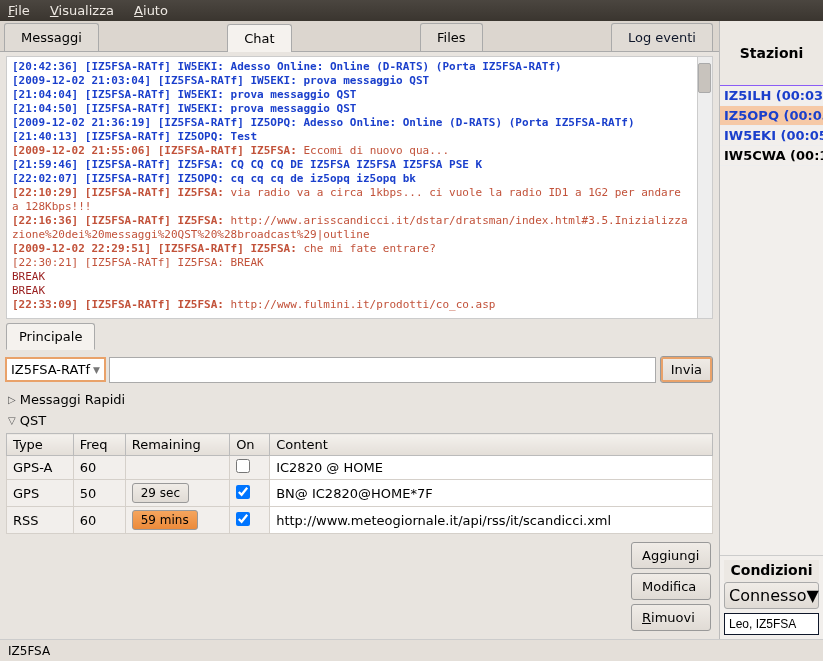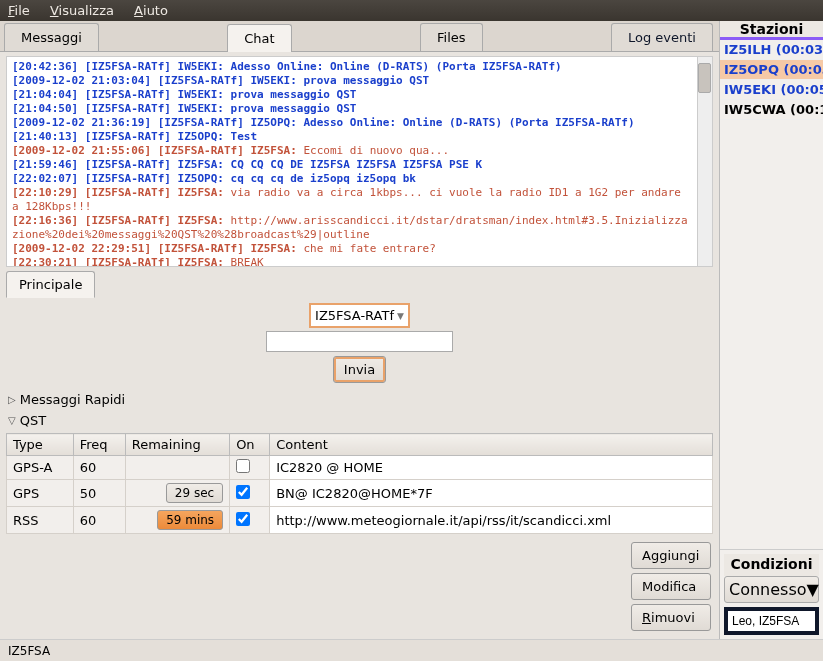--- a/index.html
+++ b/index.html
@@ -67,21 +67,21 @@
 .subtabs { padding: 2px 6px 0 6px; }
 .subtab {
   display: inline-block;
   border: 1px solid #aaa;
   border-bottom: 1px solid #f5f2ee;
   padding: 5px 12px;
   border-radius: 3px 3px 0 0;
   background: #f5f2ee;
   font-size: 13px;
 }
-.send-row { display: flex; gap: 4px; padding: 6px 6px; align-items: center; flex-direction: column; }
+.send-row { display: flex; gap: 4px; padding: 6px 6px; align-items: center; }
 .combo {
   border: 1px solid #a99; background: #fff; padding: 3px 4px;
   display: flex; align-items: center; gap: 3px; font-size: 13px;
   outline: 2px solid #e9a26a; outline-offset: -1px;
 }
 .combo .arrow { color: #777; font-size: 9px; }
 .send-input { flex: 1; border: 1px solid #aaa; background: #fff; height: 26px; padding: 2px 4px; }
 .btn {
   background: linear-gradient(#f0ece7,#e0dbd5);
   border: 1px solid #999;
@@ -94,44 +94,44 @@
 .btn.hl { box-shadow: 0 0 0 2px #e9a26a inset; }
 .expander-row { padding: 3px 8px; font-size: 13px; display: flex; align-items: center; gap: 4px; }
 .tri { font-size: 10px; color: #555; }
 .qst-table { border-collapse: collapse; margin: 2px 6px 4px 6px; width: calc(100% - 12px); font-size: 13px; }
 .qst-table th {
   background: linear-gradient(#f4f1ed,#e3ded8);
   border: 1px solid #bbb; padding: 3px 6px; text-align: left; font-weight: normal;
 }
 .qst-table td { border: 1px solid #d5d0ca; padding: 3px 6px; background: #f2efec; }
 .qst-table td.white { background: #fff; }
-.rem-cell { text-align: right; }
+.rem-cell { text-align: left; }
 .rem-btn { display:inline-block; background: linear-gradient(#f0ece7,#e0dbd5); border: 1px solid #999; border-radius: 3px; padding: 2px 8px; font-size: 12px; }
 .rem-btn.orange { background: linear-gradient(#f5a55e,#ec8a3a); }
 .chk { width: 14px; height: 14px; }
 .qst-buttons { display: flex; flex-direction: column; gap: 4px; align-items: flex-end; padding: 4px 8px 8px 0; }
 .right-head {
   text-align: center; font-weight: bold; font-size: 14px;
-  border-bottom: 3px solid #8b5cf6; padding: 0 2px; background: #ece8e3;
+  border-bottom: 1px solid #8b5cf6; padding: 24px 2px; background: #ece8e3;
 }
 .station-list { flex: 1; overflow: hidden; }
 .station {
   padding: 2px 4px; font-size: 13px; white-space: nowrap;
   color: #1a3fcc; font-weight: bold; border-bottom: 1px solid #eee;
 }
 .station.sel { background: #f6c9a6; }
 .station.blk { color: #000; }
 .cond-block { border-top: 1px solid #ccc; padding: 4px; }
 .cond-combo {
   width: 95px; border: 1px solid #aaa; background: linear-gradient(#f0ece7,#e0dbd5);
   padding: 3px 4px; display: flex; justify-content: space-between; align-items: center;
   border-radius: 3px; font-size: 16px;
 }
 .status-input {
-  width: 95px; border: 4px solid #0f172a; background: #fff; padding: 3px 4px;
+  width: 95px; border: 1px solid #0f172a; background: #fff; padding: 3px 4px;
   margin-top: 4px; font-size: 12px;
 }
 .footer { background: #e4dfd9; border-top: 1px solid #ccc; padding: 4px 8px; font-size: 12px; height: 22px; }
 </style>
 </head>
 <body>
 
 <div class="menubar">
   <span><u>F</u>ile</span>
   <span><u>V</u>isualizza</span>
@@ -156,21 +156,21 @@
         <div class="l"><span class="blue">[21:04:04] [IZ5FSA-RATf] IW5EKI:</span><span class="blue"> prova messaggio QST</span></div>
         <div class="l"><span class="blue">[21:04:50] [IZ5FSA-RATf] IW5EKI:</span><span class="blue"> prova messaggio QST</span></div>
         <div class="l"><span class="blue">[2009-12-02 21:36:19] [IZ5FSA-RATf] IZ5OPQ:</span><span class="blue"> Adesso Online: Online (D-RATS) (Porta IZ5FSA-RATf)</span></div>
         <div class="l"><span class="blue">[21:40:13] [IZ5FSA-RATf] IZ5OPQ:</span><span class="blue"> Test</span></div>
         <div class="l"><span class="brn" style="font-weight: bold;">[2009-12-02 21:55:06] [IZ5FSA-RATf] IZ5FSA:</span><span class="brn"> Eccomi di nuovo qua...</span></div>
         <div class="l"><span class="blue">[21:59:46] [IZ5FSA-RATf] IZ5FSA:</span><span class="blue"> CQ CQ CQ DE IZ5FSA IZ5FSA IZ5FSA PSE K</span></div>
         <div class="l"><span class="blue">[22:02:07] [IZ5FSA-RATf] IZ5OPQ:</span><span class="blue"> cq cq cq de iz5opq iz5opq bk</span></div>
         <div class="l"><span class="brn" style="font-weight: bold;">[22:10:29] [IZ5FSA-RATf] IZ5FSA:</span><span class="brn"> via radio va a circa 1kbps... ci vuole la radio ID1 a 1G2 per andare a 128Kbps!!!</span></div>
         <div class="l"><span class="brn" style="font-weight: bold;">[22:16:36] [IZ5FSA-RATf] IZ5FSA:</span><span class="brn"> http://www.arisscandicci.it/dstar/dratsman/index.html#3.5.Inizializzazione%20dei%20messaggi%20QST%20%28broadcast%29|outline</span></div>
         <div class="l"><span class="brn" style="font-weight: bold;">[2009-12-02 22:29:51] [IZ5FSA-RATf] IZ5FSA:</span><span class="brn"> che mi fate entrare?</span></div>
-        <div class="l"><span class="brn" style="font-weight: bold;">[22:30:21] [IZ5FSA-RATf] IZ5FSA:</span><span class="brn"> BREAK</span></div>
+        <div class="l"><span class="brn" style="font-weight: normal;">[22:30:21] [IZ5FSA-RATf] IZ5FSA:</span><span class="brn"> BREAK</span></div>
         <div class="l darkred">BREAK</div>
         <div class="l darkred">BREAK</div>
         <div class="l"><span class="brn" style="font-weight: bold;">[22:33:09] [IZ5FSA-RATf] IZ5FSA:</span><span class="brn"> http://www.fulmini.it/prodotti/co_co.asp</span></div>
       </div>
 
     <div class="subtabs">
       <div class="subtab">Principale</div>
     </div>
 
     <div class="send-row">

